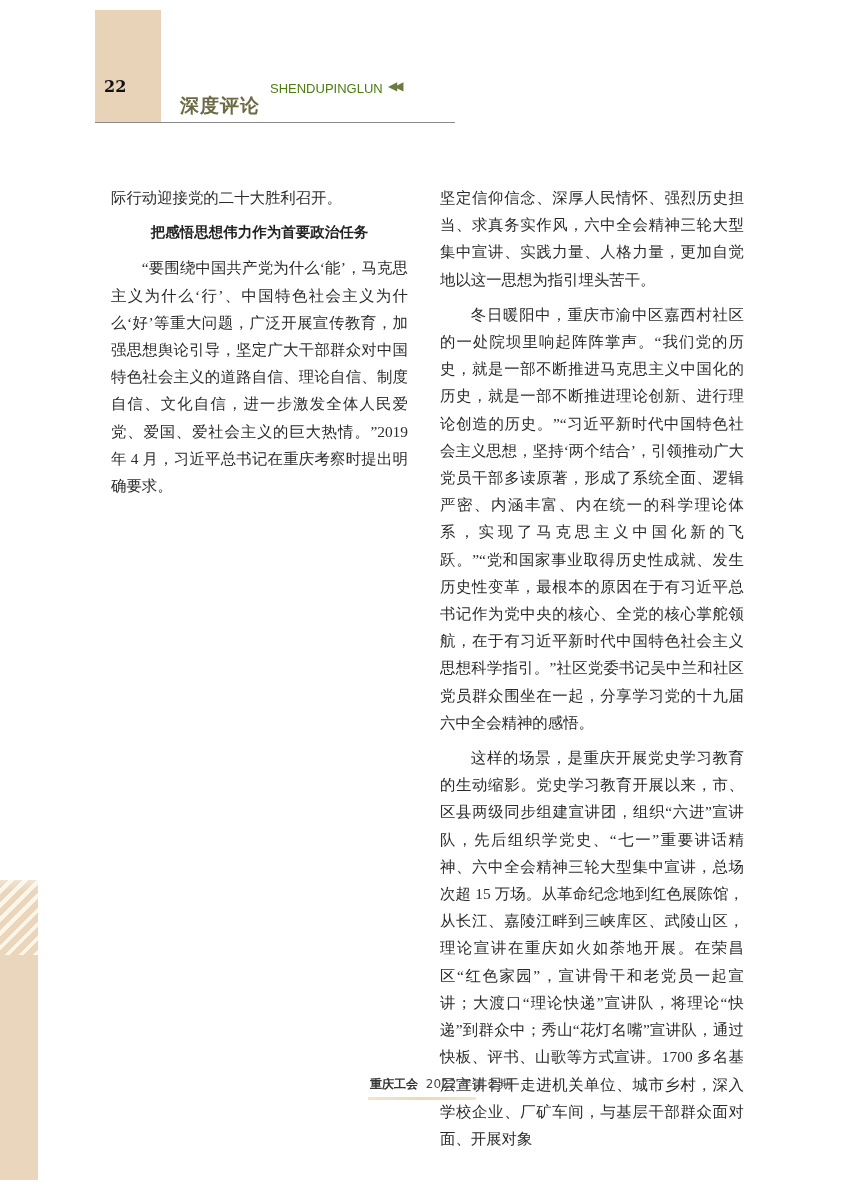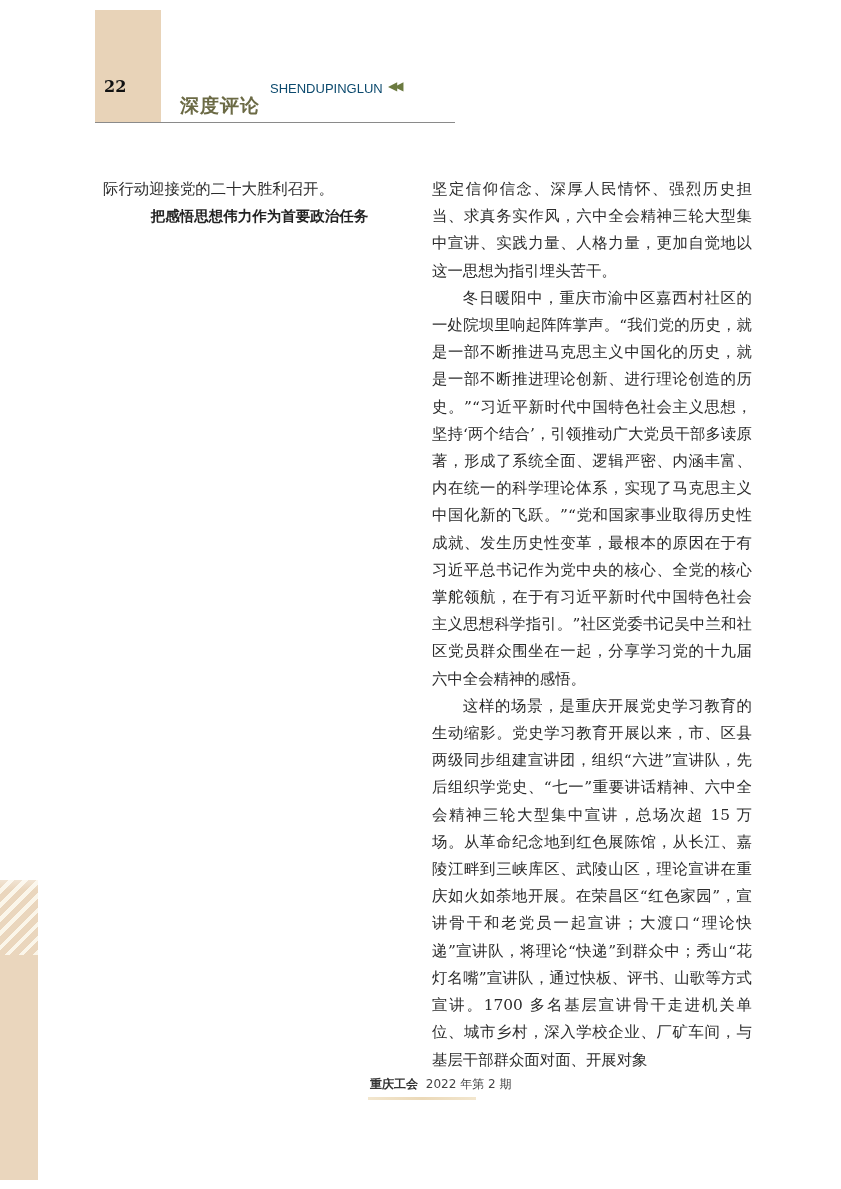--- a/index.html
+++ b/index.html
@@ -43,21 +43,21 @@
       color: #6b6a45;
       letter-spacing: 1px;
       margin-top: 17px;
     }
     .header-pinyin {
       position: absolute;
       left: 270px;
       top: 81px;
       font-family: "Liberation Sans", "DejaVu Sans", sans-serif;
       font-size: 13px;
-      color: #0c4a6e;
+      color: #4d7c0f;
       letter-spacing: 0px;
     }
     .header-arrows {
       position: absolute;
       left: 388px;
       top: 79px;
       font-family: "DejaVu Sans", sans-serif;
       font-size: 12px;
       color: #6b7a40;
       letter-spacing: -3px;
@@ -74,23 +74,24 @@
       position: absolute;
       top: 176px;
       font-size: 15.4px;
       line-height: 27.2px;
       text-align: justify;
       color: #2b2b2b;
     }
     .col-left { left: 103px; width: 313px; }
     .col-right { left: 432px; width: 320px; }
     .column p {
-      margin: 0;
+      margin: 8px;
       text-indent: 2em;
       text-align: justify;
+      font-family: Liberation Serif, serif;
     }
     .column p.noindent { text-indent: 0; }
     .column h3 {
       margin: 0;
       font-family: "DejaVu Sans", "Liberation Sans", sans-serif;
       font-weight: bold;
       font-size: 14.5px;
       line-height: 27.2px;
       text-align: center;
       color: #222;
@@ -151,20 +152,21 @@
 <div class="page-num-block"></div>
 <div class="page-num">22</div>
 <div class="header-title">深度评论</div>
 <div class="header-pinyin">SHENDUPINGLUN</div>
 <div class="header-arrows">◀◀</div>
 <div class="header-rule"></div>
 
 <div class="column col-left">
   <p class="noindent">际行动迎接党的二十大胜利召开。</p>
   <h3>把感悟思想伟力作为首要政治任务</h3>
+  <p>“要围绕中国共产党为什么‘能’，马克思主义为什么‘行’、中国特色社会主义为什么‘好’等重大问题，广泛开展宣传教育，加强思想舆论引导，坚定广大干部群众对中国特色社会主义的道路自信、理论自信、制度自信、文化自信，进一步激发全体人民爱党、爱国、爱社会主义的巨大热情。”2019 年 4 月，习近平总书记在重庆考察时提出明确要求。</p>
 </div>
 
 <div class="column col-right">
   <p class="noindent">坚定信仰信念、深厚人民情怀、强烈历史担当、求真务实作风，六中全会精神三轮大型集中宣讲、实践力量、人格力量，更加自觉地以这一思想为指引埋头苦干。</p>
   <p>冬日暖阳中，重庆市渝中区嘉西村社区的一处院坝里响起阵阵掌声。“我们党的历史，就是一部不断推进马克思主义中国化的历史，就是一部不断推进理论创新、进行理论创造的历史。”“习近平新时代中国特色社会主义思想，坚持‘两个结合’，引领推动广大党员干部多读原著，形成了系统全面、逻辑严密、内涵丰富、内在统一的科学理论体系，实现了马克思主义中国化新的飞跃。”“党和国家事业取得历史性成就、发生历史性变革，最根本的原因在于有习近平总书记作为党中央的核心、全党的核心掌舵领航，在于有习近平新时代中国特色社会主义思想科学指引。”社区党委书记吴中兰和社区党员群众围坐在一起，分享学习党的十九届六中全会精神的感悟。</p>
   <p>这样的场景，是重庆开展党史学习教育的生动缩影。党史学习教育开展以来，市、区县两级同步组建宣讲团，组织“六进”宣讲队，先后组织学党史、“七一”重要讲话精神、六中全会精神三轮大型集中宣讲，总场次超 15 万场。从革命纪念地到红色展陈馆，从长江、嘉陵江畔到三峡库区、武陵山区，理论宣讲在重庆如火如荼地开展。在荣昌区“红色家园”，宣讲骨干和老党员一起宣讲；大渡口“理论快递”宣讲队，将理论“快递”到群众中；秀山“花灯名嘴”宣讲队，通过快板、评书、山歌等方式宣讲。1700 多名基层宣讲骨干走进机关单位、城市乡村，深入学校企业、厂矿车间，与基层干部群众面对面、开展对象</p>
 </div>
 
 <div class="footer">
   <span class="mag">重庆工会</span>

